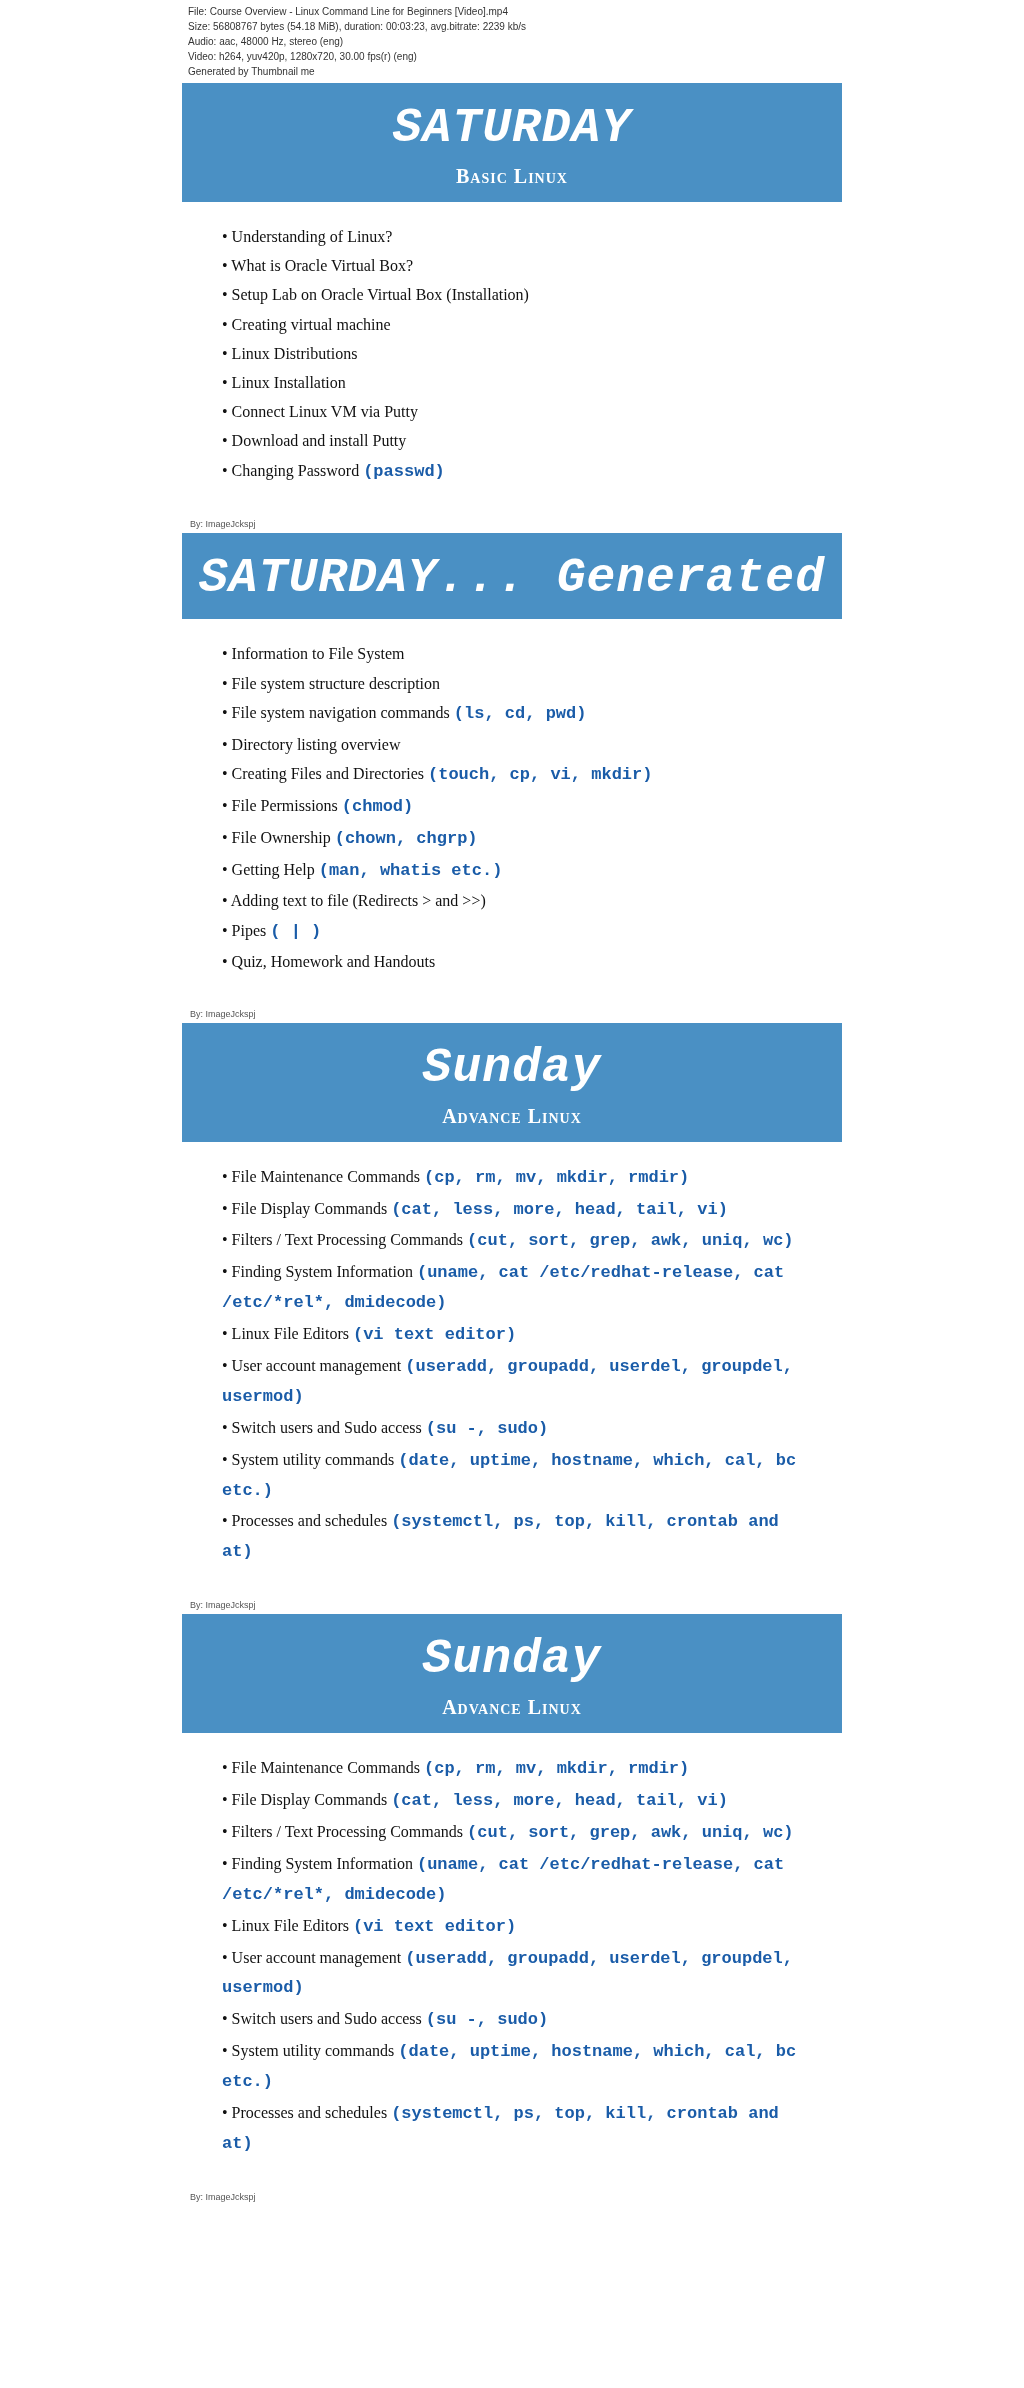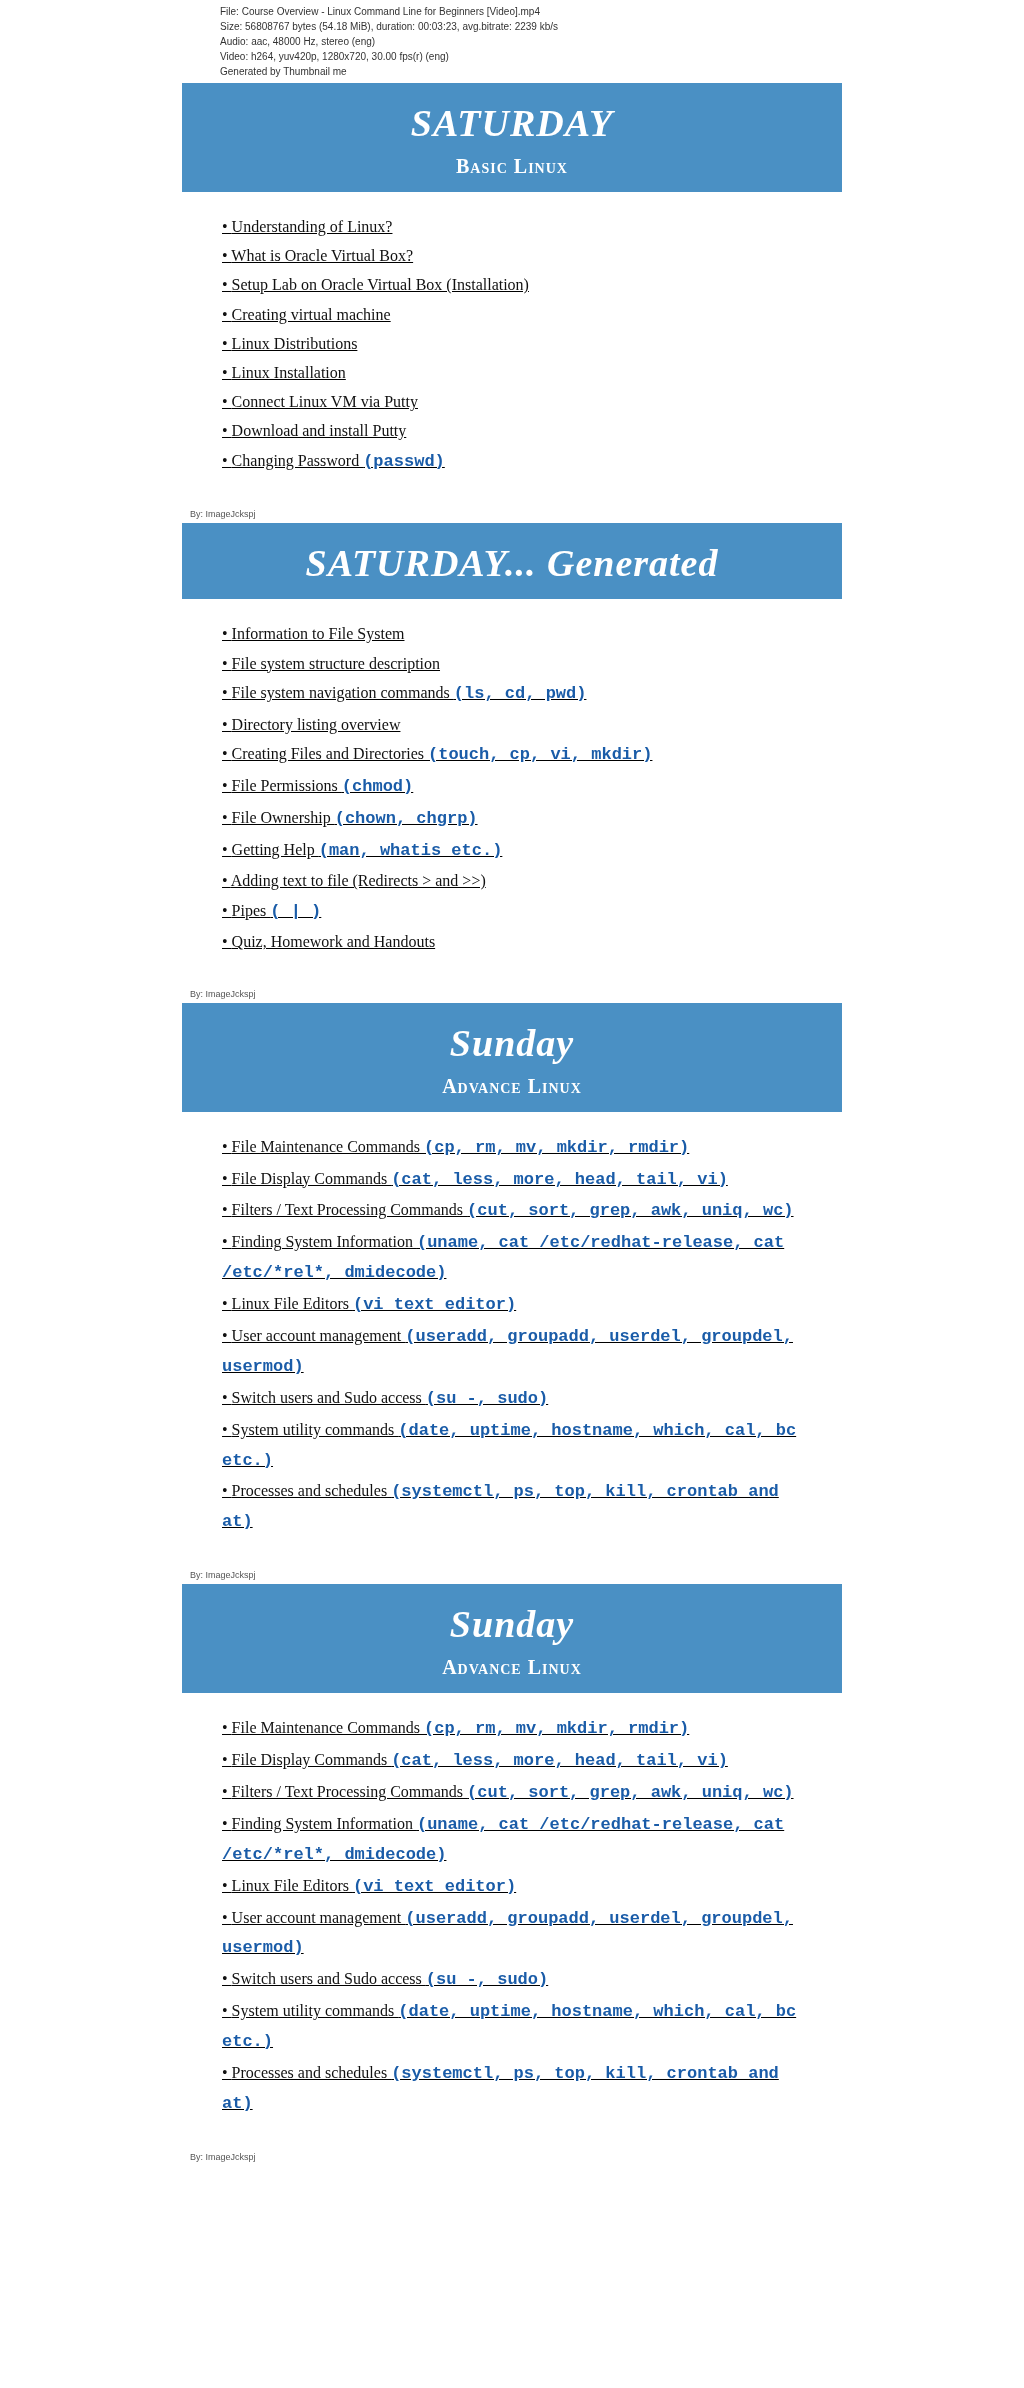--- a/index.html
+++ b/index.html
@@ -15,62 +15,60 @@
       margin: 0 auto;
     }
 
     .file-info {
       font-family: Arial, sans-serif;
       font-size: 10px;
       color: #333;
       padding: 4px 6px;
       line-height: 1.5;
       background: #fff;
-      margin-left: 32px;
     }
 
     .section {
       margin-bottom: 0;
     }
 
     .section-header {
       background: #4a90c4;
       text-align: center;
       padding: 18px 10px 14px;
       color: #fff;
     }
 
     .section-header .title-main {
-      font-size: 38px;
+      font-size: 48px;
       font-weight: 900;
       font-style: italic;
       letter-spacing: 1px;
       display: block;
-      font-family: Liberation Serif, serif;
+      font-family: Liberation Mono, monospace;
     }
 
     .section-header .title-sub {
       font-size: 20px;
       font-weight: bold;
       font-variant: small-caps;
       letter-spacing: 1px;
       display: block;
       margin-top: 10px;
       font-family: Georgia, serif;
     }
 
     .section-content {
       background: #fff;
       padding: 20px 30px 30px 40px;
     }
 
     .section-content ul {
       list-style: none;
       padding: 0;
-      text-decoration: underline;
     }
 
     .section-content ul li {
       font-size: 16px;
       line-height: 1.7;
       color: #111;
       padding: 1px 0;
     }
 
     .section-content ul li::before {

